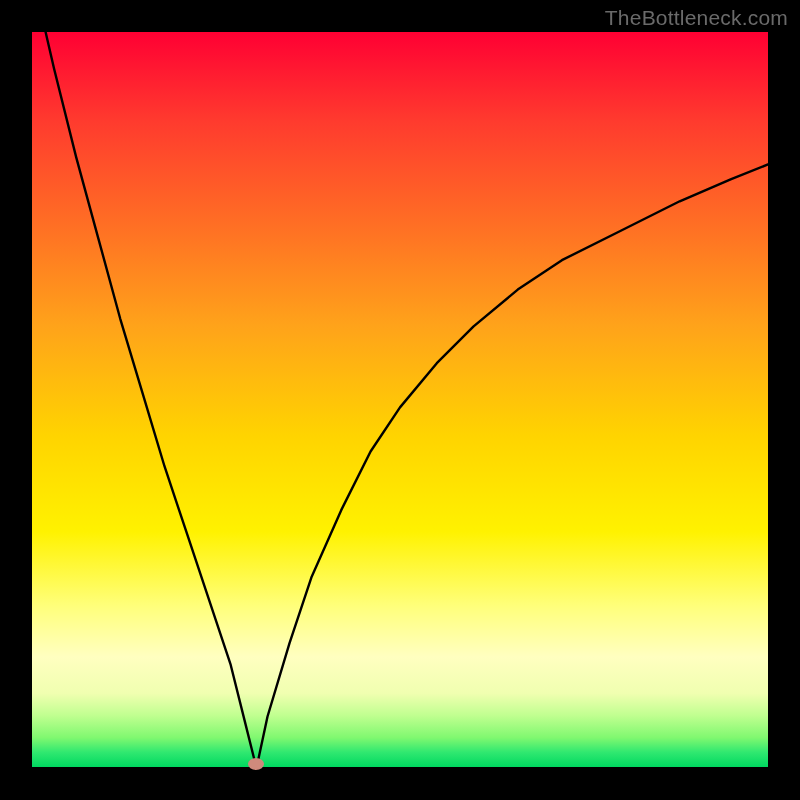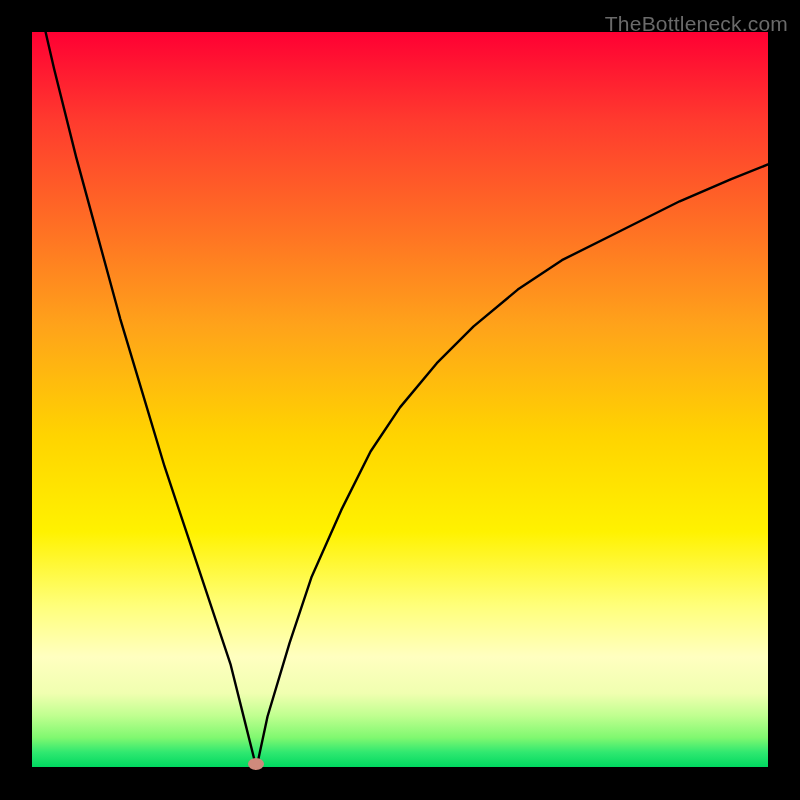--- a/index.html
+++ b/index.html
@@ -49,21 +49,21 @@
   .dot {
     position: absolute;
     width: 16px;
     height: 12px;
     background: #cf8a7c;
     border-radius: 50%;
     transform: translate(-50%, -50%);
   }
   .watermark {
     position: absolute;
-    top: 12px;
+    top: 6px;
     right: 12px;
     font-family: Arial, Helvetica, sans-serif;
     font-size: 21px;
     color: #6a6a6a;
     letter-spacing: 0.2px;
     font-weight: 500;
   }
 </style>
 </head>
 <body>

